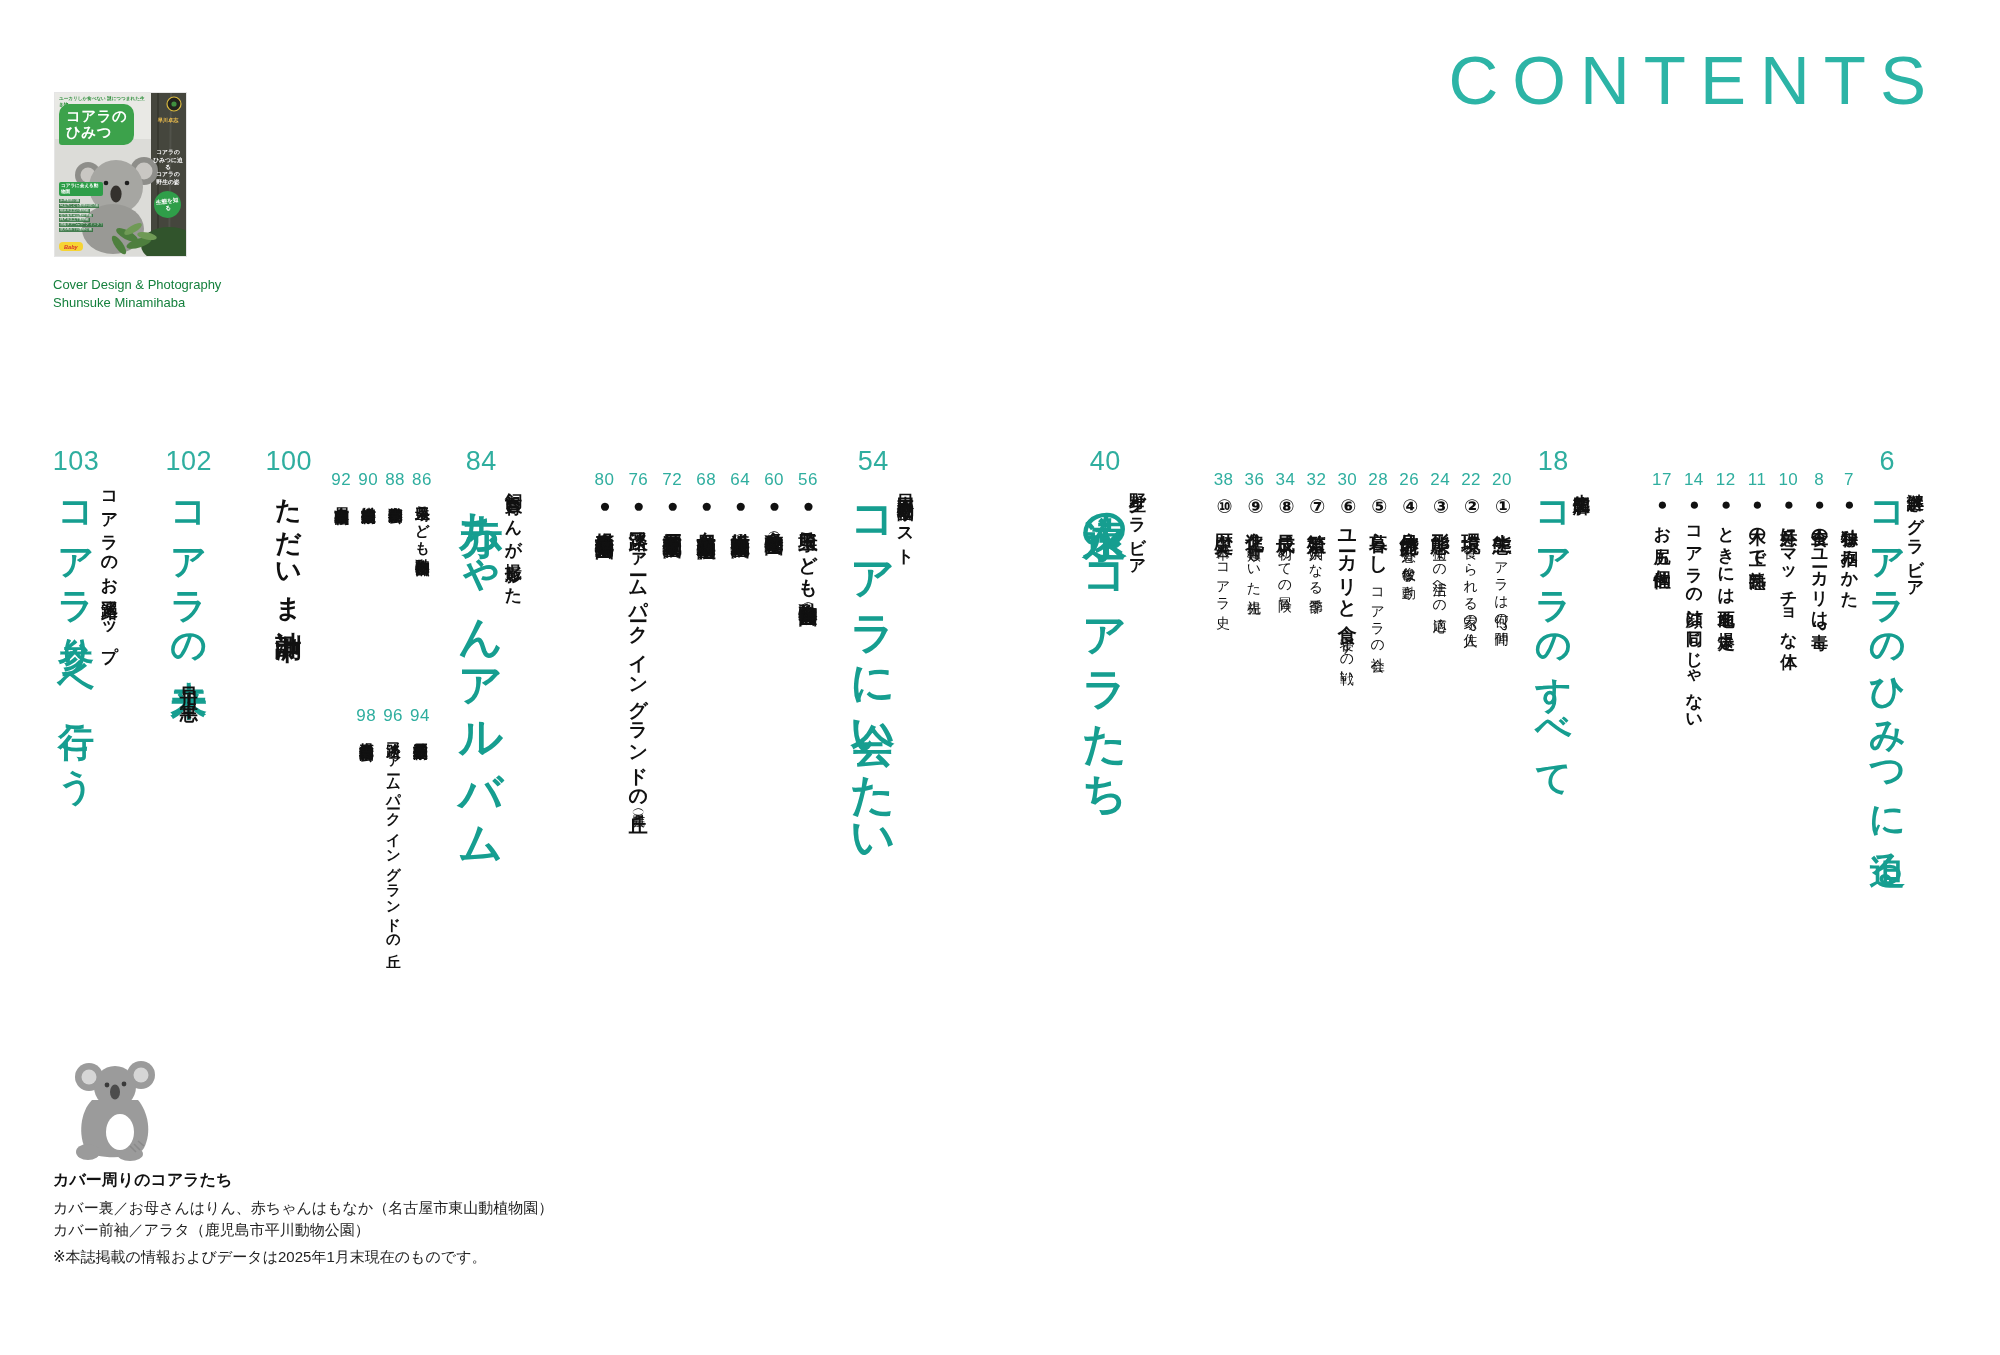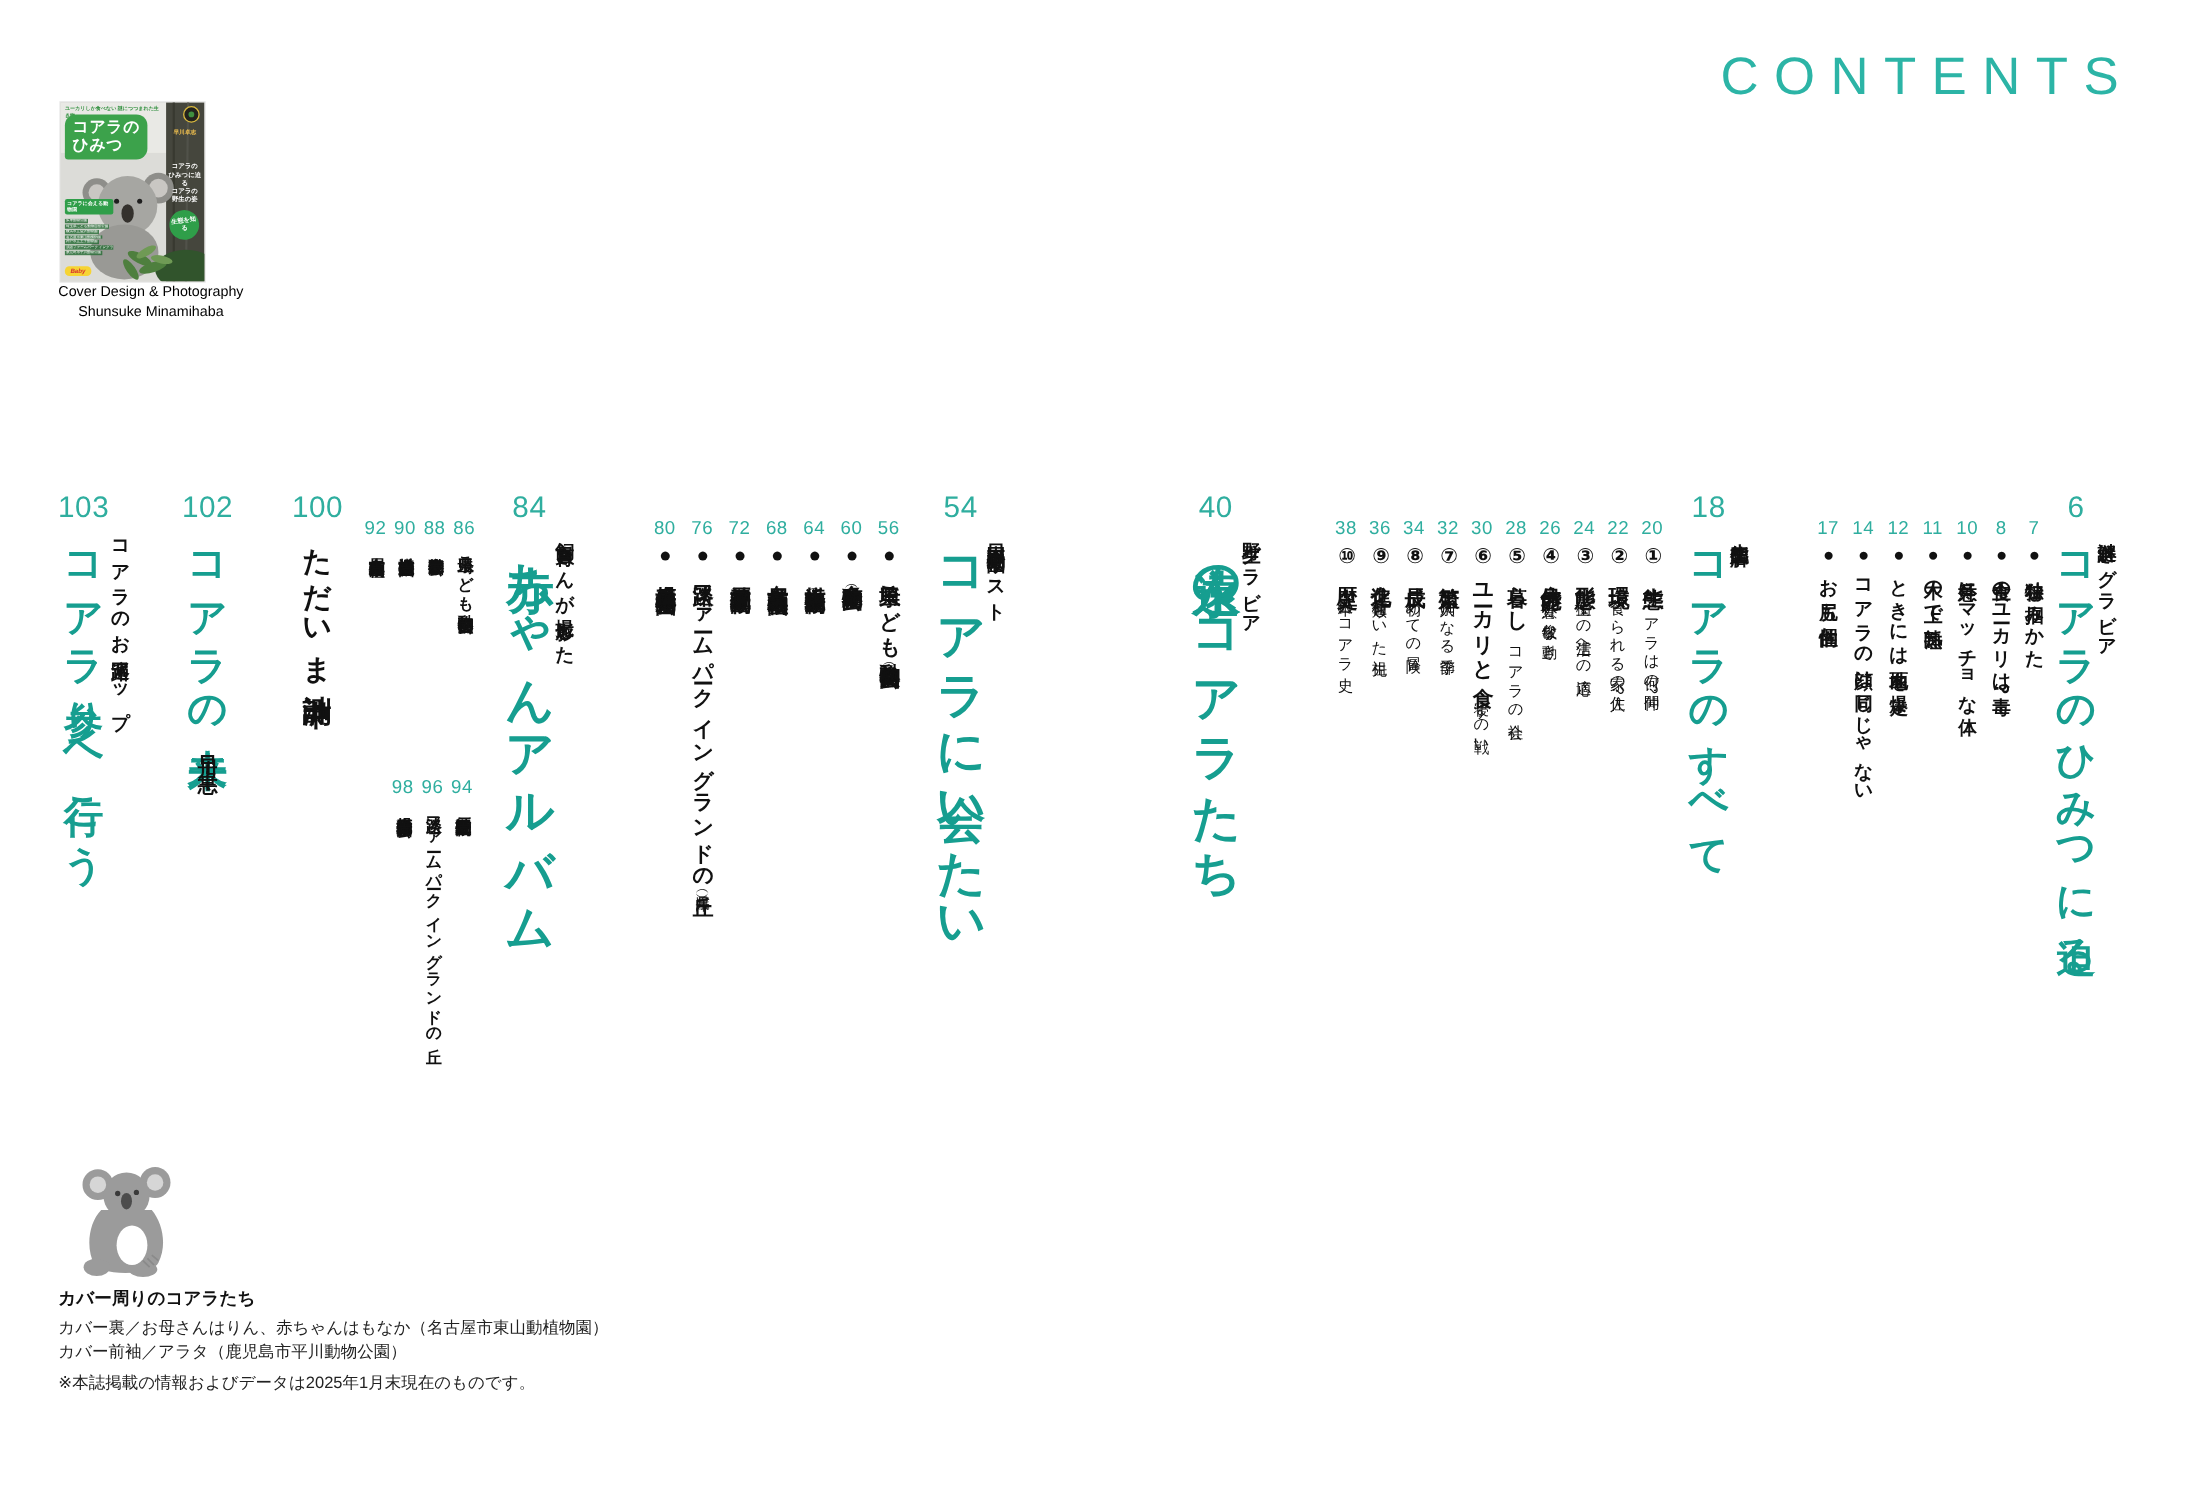--- a/index.html
+++ b/index.html
@@ -4,21 +4,21 @@
 <title>CONTENTS</title>
 <style>
   * { margin:0; padding:0; box-sizing:border-box; }
   html,body { background:#ffffff; }
   body { font-family:"Liberation Sans","DejaVu Sans",sans-serif; color:#1c1c1c; }
   .canvas { position:relative; width:2000px; height:1355px; background:#ffffff; overflow:hidden; }
 
   
   .contents-title {
     position:absolute; top:46px; right:60px;
-    font-size:48px; font-weight:400; letter-spacing:14px;
+    font-size:69px; font-weight:400; letter-spacing:14px;
     color:#2cb4a6; line-height:1;
   }
 
   
   .cover { position:absolute; left:55px; top:93px; width:131px; height:163px;
            box-shadow:0 0 0 1px rgba(0,0,0,.10); overflow:hidden; background:#dcdcd8; }
   .cover svg { position:absolute; inset:0; }
   .cv-tagline { position:absolute; left:4px; top:3px; width:90px;
     font-size:4.6px; line-height:1.2; color:#2e8f3c; font-weight:700; }
   .cv-title { position:absolute; left:4px; top:11px; background:#3ca24b; color:#fff;
@@ -35,21 +35,21 @@
     transform:rotate(-8deg); padding:2px; }
   .cv-zoos { position:absolute; left:4px; top:86px; width:44px; }
   .cv-zoo-head { display:inline-block; font-size:4.6px; font-weight:800; color:#fff;
     background:#2f9e49; padding:1px 2px; border-radius:2px; line-height:1.25; }
   .cv-zoo-lines { margin-top:2px; display:flex; flex-direction:column; gap:1px; }
   .cv-zoo-line { font-size:3.2px; line-height:1.2; color:#fff;
     background:rgba(44,110,58,.85); padding:0 1px; white-space:nowrap; width:max-content; max-width:44px; overflow:hidden; }
   .cv-baby { position:absolute; left:4px; bottom:5px; background:#f6d433; color:#d8342c;
     font-size:5.6px; font-weight:800; font-style:italic; padding:1.5px 5px; border-radius:4px; }
 
-  .cover-credit { position:absolute; left:53px; top:256px; font-size:13px; line-height:1.35; color:#000000;text-align:center; }
+  .cover-credit { position:absolute; left:53px; top:276px; font-size:13px; line-height:1.35; color:#15803d; }
 
   
   .blk { position:absolute; display:flex; flex-direction:row-reverse; align-items:flex-start; }
   .sec { }
   .tcol { display:flex; flex-direction:column; align-items:center; }
   .num { color:#2fae9f; font-weight:400; font-size:17px; line-height:1; letter-spacing:.5px; }
   .items .num { padding-top:5px; margin-bottom:7px; }
   .secnum { font-size:27px; line-height:.82; margin-bottom:8px; }
   .kicker { writing-mode:vertical-rl; font-weight:700; font-size:17px; color:#111;
     margin-top:30px; letter-spacing:2px; line-height:1.1; }

